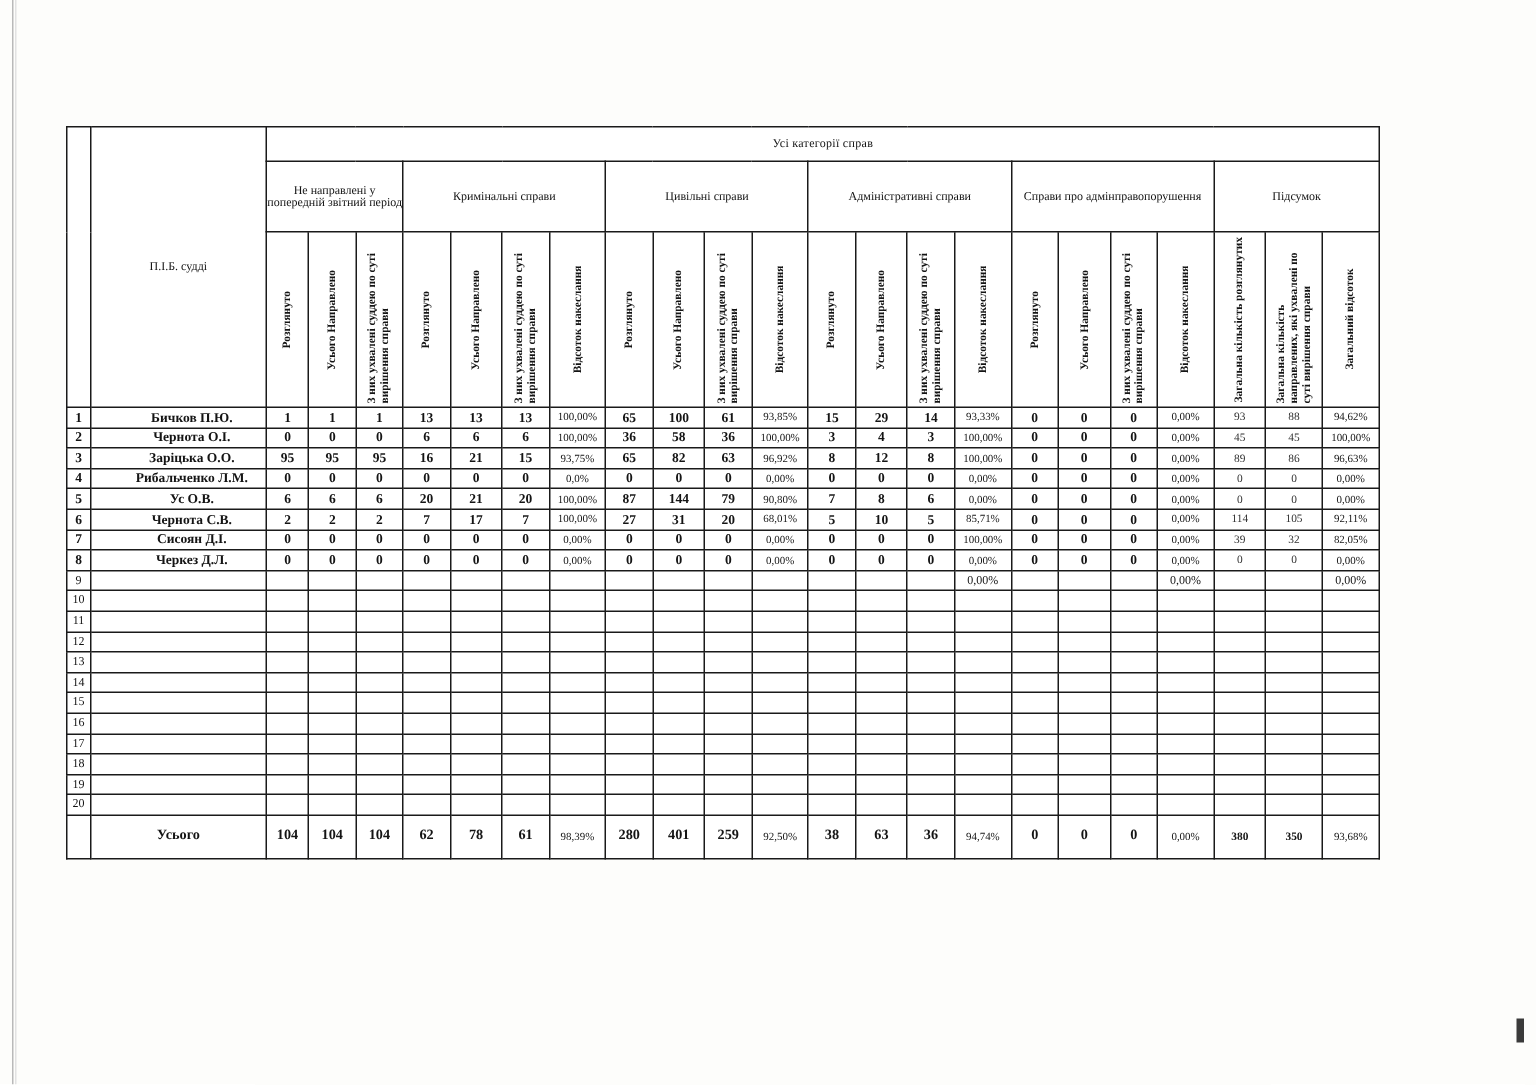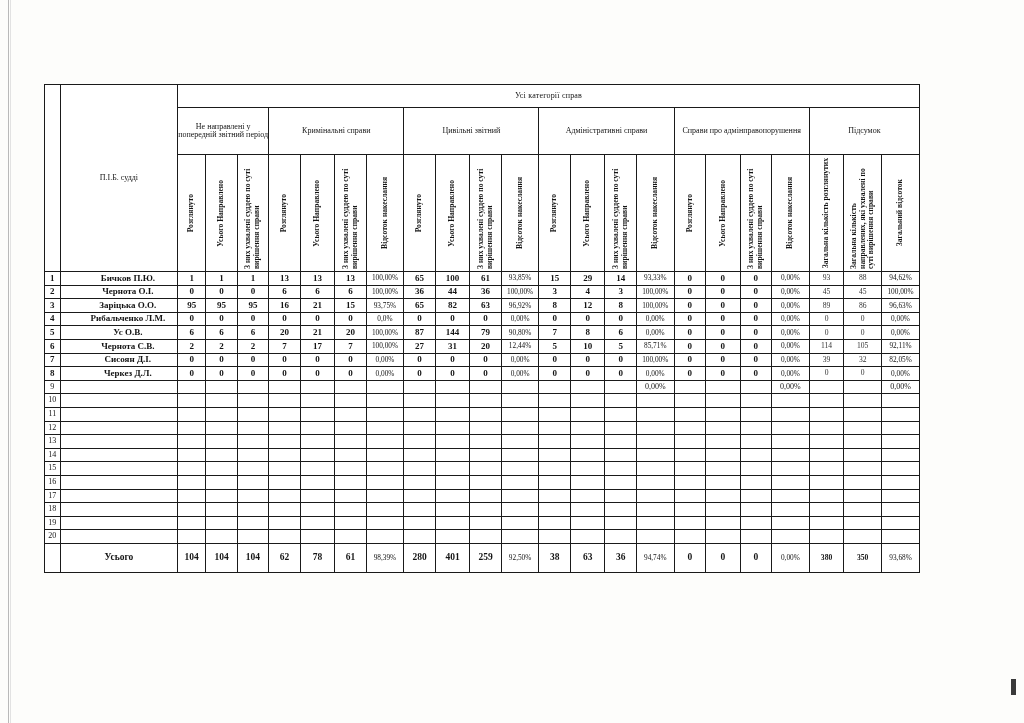--- a/index.html
+++ b/index.html
@@ -195,21 +195,21 @@
 
         <tr>
           <td rowspan="4" class="num-col"></td>
           <td rowspan="4" class="col-name">П.І.Б. судді</td>
           <td colspan="22" class="hdr-top">Усі категорії справ</td>
         </tr>
 
         <tr>
           <td colspan="3" class="hdr-group">Не направлені у попередній звітний період</td>
           <td colspan="4" class="hdr-group">Кримінальні справи</td>
-          <td colspan="4" class="hdr-group">Цивільні звітний</td>
+          <td colspan="4" class="hdr-group">Цивільні справи</td>
           <td colspan="4" class="hdr-group">Адміністративні справи</td>
           <td colspan="4" class="hdr-group">Справи про адмінправопорушення</td>
           <td colspan="3" class="hdr-group">Підсумок</td>
         </tr>
 
         <tr>
           <td class="hdr-vert">
               <span>Розглянуто</span>
             </td>
           <td class="hdr-vert">
@@ -313,21 +313,21 @@
               <span class="nm">Чернота О.І.</span>
             </td>
             <td>0</td>
             <td>0</td>
             <td>0</td>
             <td>6</td>
             <td>6</td>
             <td>6</td>
             <td class="pct">100,00%</td>
             <td>36</td>
-            <td>44</td>
+            <td>58</td>
             <td>36</td>
             <td class="pct">100,00%</td>
             <td>3</td>
             <td>4</td>
             <td>3</td>
             <td class="pct">100,00%</td>
             <td>0</td>
             <td>0</td>
             <td>0</td>
             <td class="pct">0,00%</td>
@@ -427,21 +427,21 @@
             <td>2</td>
             <td>2</td>
             <td>2</td>
             <td>7</td>
             <td>17</td>
             <td>7</td>
             <td class="pct">100,00%</td>
             <td>27</td>
             <td>31</td>
             <td>20</td>
-            <td class="pct">12,44%</td>
+            <td class="pct">68,01%</td>
             <td>5</td>
             <td>10</td>
             <td>5</td>
             <td class="pct">85,71%</td>
             <td>0</td>
             <td>0</td>
             <td>0</td>
             <td class="pct">0,00%</td>
             <td class="faint">114</td>
             <td class="faint">105</td>

